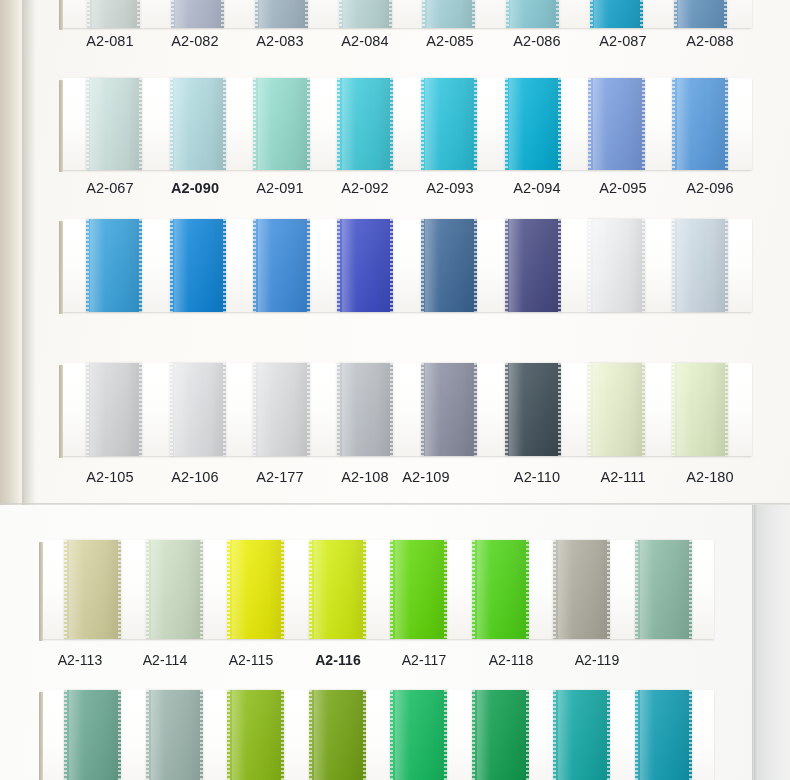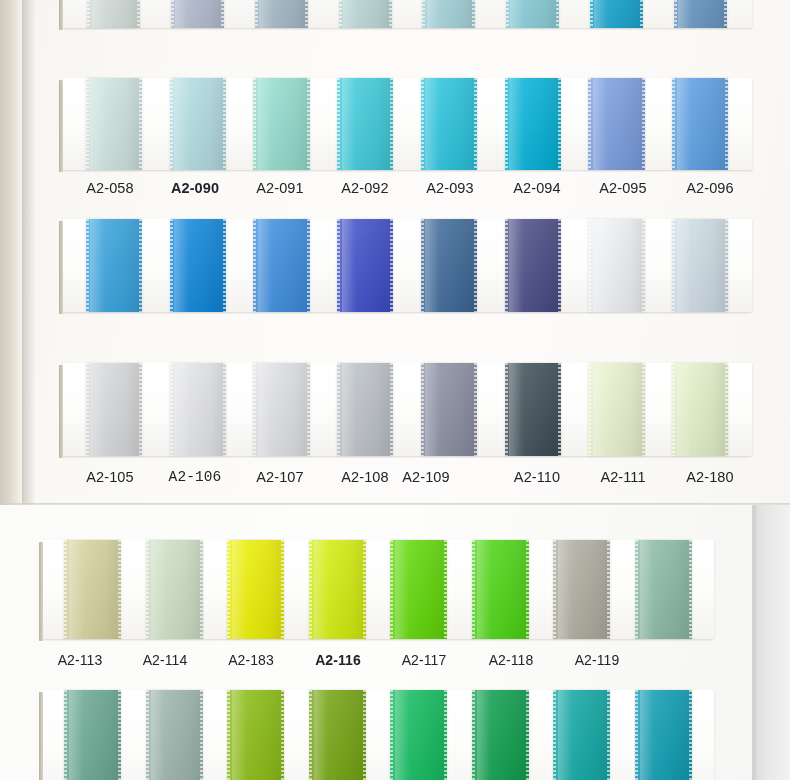--- a/index.html
+++ b/index.html
@@ -150,20 +150,30 @@
         <div class="selv-l"></div>
         <div class="selv-r"></div>
       </div>
       <div class="sw" title="A2-088" style="--c: #6b9ac4; left: 611.675px; width: 52.9px;">
         <div class="face"></div>
         <div class="sheen"></div>
         <div class="selv-l"></div>
         <div class="selv-r"></div>
       </div>
     </div>
+  <div class="labels" id="labels-r1" style="top:33px;">
+      <span style="left: 110px;">A2-081</span>
+      <span style="left: 195px;">A2-082</span>
+      <span style="left: 280px;">A2-083</span>
+      <span style="left: 365px;">A2-084</span>
+      <span style="left: 450px;">A2-085</span>
+      <span style="left: 537px;">A2-086</span>
+      <span style="left: 623px;">A2-087</span>
+      <span style="left: 710px;">A2-088</span>
+    </div>
 
   <div class="strip" id="strip-r2" style="left:62px;top:78px;width:690px;height:92px;">
     <div class="base"></div>
     <div class="rail"></div>
   <div class="sw" title="A2-089" style="--c: #cfe4e0; left: 23.75px; width: 56.25px;">
         <div class="face"></div>
         <div class="sheen"></div>
         <div class="selv-l"></div>
         <div class="selv-r"></div>
       </div>
@@ -204,21 +214,21 @@
         <div class="selv-r"></div>
       </div>
       <div class="sw" title="A2-096" style="--c: #5da0e2; left: 610px; width: 56.25px;">
         <div class="face"></div>
         <div class="sheen"></div>
         <div class="selv-l"></div>
         <div class="selv-r"></div>
       </div>
     </div>
   <div class="labels" id="labels-r2" style="top:180px;">
-      <span style="left: 110px;">A2-058</span>
+      <span style="left: 110px;">A2-067</span>
       <span style="left: 195px; font-weight: bold;">A2-090</span>
       <span style="left: 280px;">A2-091</span>
       <span style="left: 365px;">A2-092</span>
       <span style="left: 450px;">A2-093</span>
       <span style="left: 537px;">A2-094</span>
       <span style="left: 623px;">A2-095</span>
       <span style="left: 710px;">A2-096</span>
     </div>
 
   <div class="strip" id="strip-r3" style="left:62px;top:219px;width:690px;height:93px;">
@@ -321,22 +331,22 @@
       </div>
       <div class="sw" title="A2-112" style="--c: #e3f0c9; left: 610px; width: 56.25px;">
         <div class="face"></div>
         <div class="sheen"></div>
         <div class="selv-l"></div>
         <div class="selv-r"></div>
       </div>
     </div>
   <div class="labels" id="labels-r4" style="top:469px;">
       <span style="left: 110px;">A2-105</span>
-      <span style="left: 195px; font-family: Liberation Mono, monospace;">A2-106</span>
-      <span style="left: 280px;">A2-107</span>
+      <span style="left: 195px;">A2-106</span>
+      <span style="left: 280px;">A2-177</span>
       <span style="left: 365px;">A2-108</span>
       <span style="left: 426px;">A2-109</span>
       <span style="left: 537px;">A2-110</span>
       <span style="left: 623px;">A2-111</span>
       <span style="left: 710px;">A2-180</span>
     </div>
 </div>
 
 <div class="seam"></div>
 
@@ -393,21 +403,21 @@
       <div class="sw" title="A2-120" style="--c: #8cbba6; left: 592.985px; width: 56.53px;">
         <div class="face"></div>
         <div class="sheen"></div>
         <div class="selv-l"></div>
         <div class="selv-r"></div>
       </div>
     </div>
   <div class="labels" id="labels-r5" style="top:147px;">
       <span style="left: 80px;">A2-113</span>
       <span style="left: 165px;">A2-114</span>
-      <span style="left: 251px;">A2-183</span>
+      <span style="left: 251px;">A2-115</span>
       <span style="left: 338px; font-weight: bold;">A2-116</span>
       <span style="left: 424px;">A2-117</span>
       <span style="left: 511px;">A2-118</span>
       <span style="left: 597px;">A2-119</span>
       <span style="left: 684px; margin-top: 44px;">A2-120</span>
     </div>
 
   <div class="strip" id="strip-r6" style="left:42px;top:185px;width:672px;height:110px;">
     <div class="base"></div>
     <div class="rail"></div>

